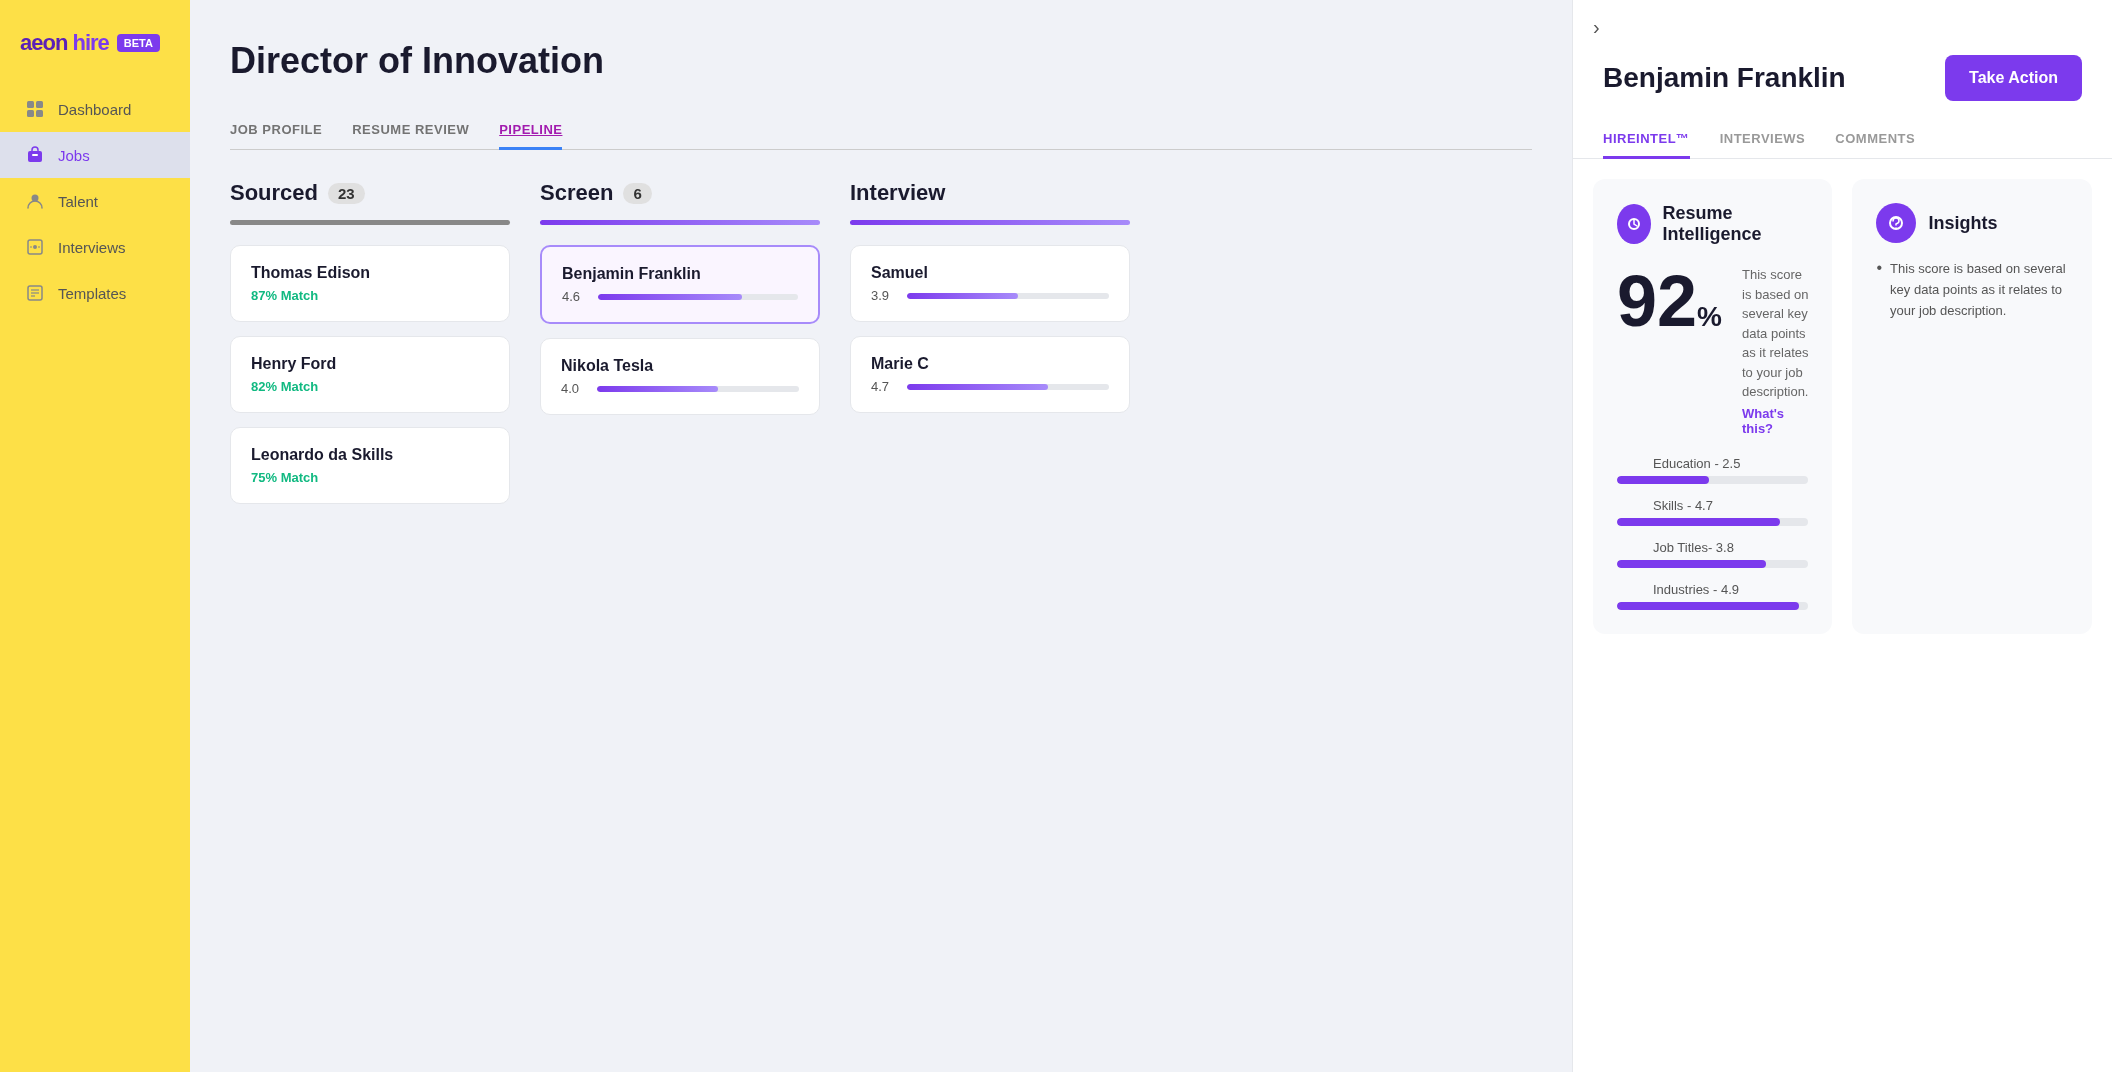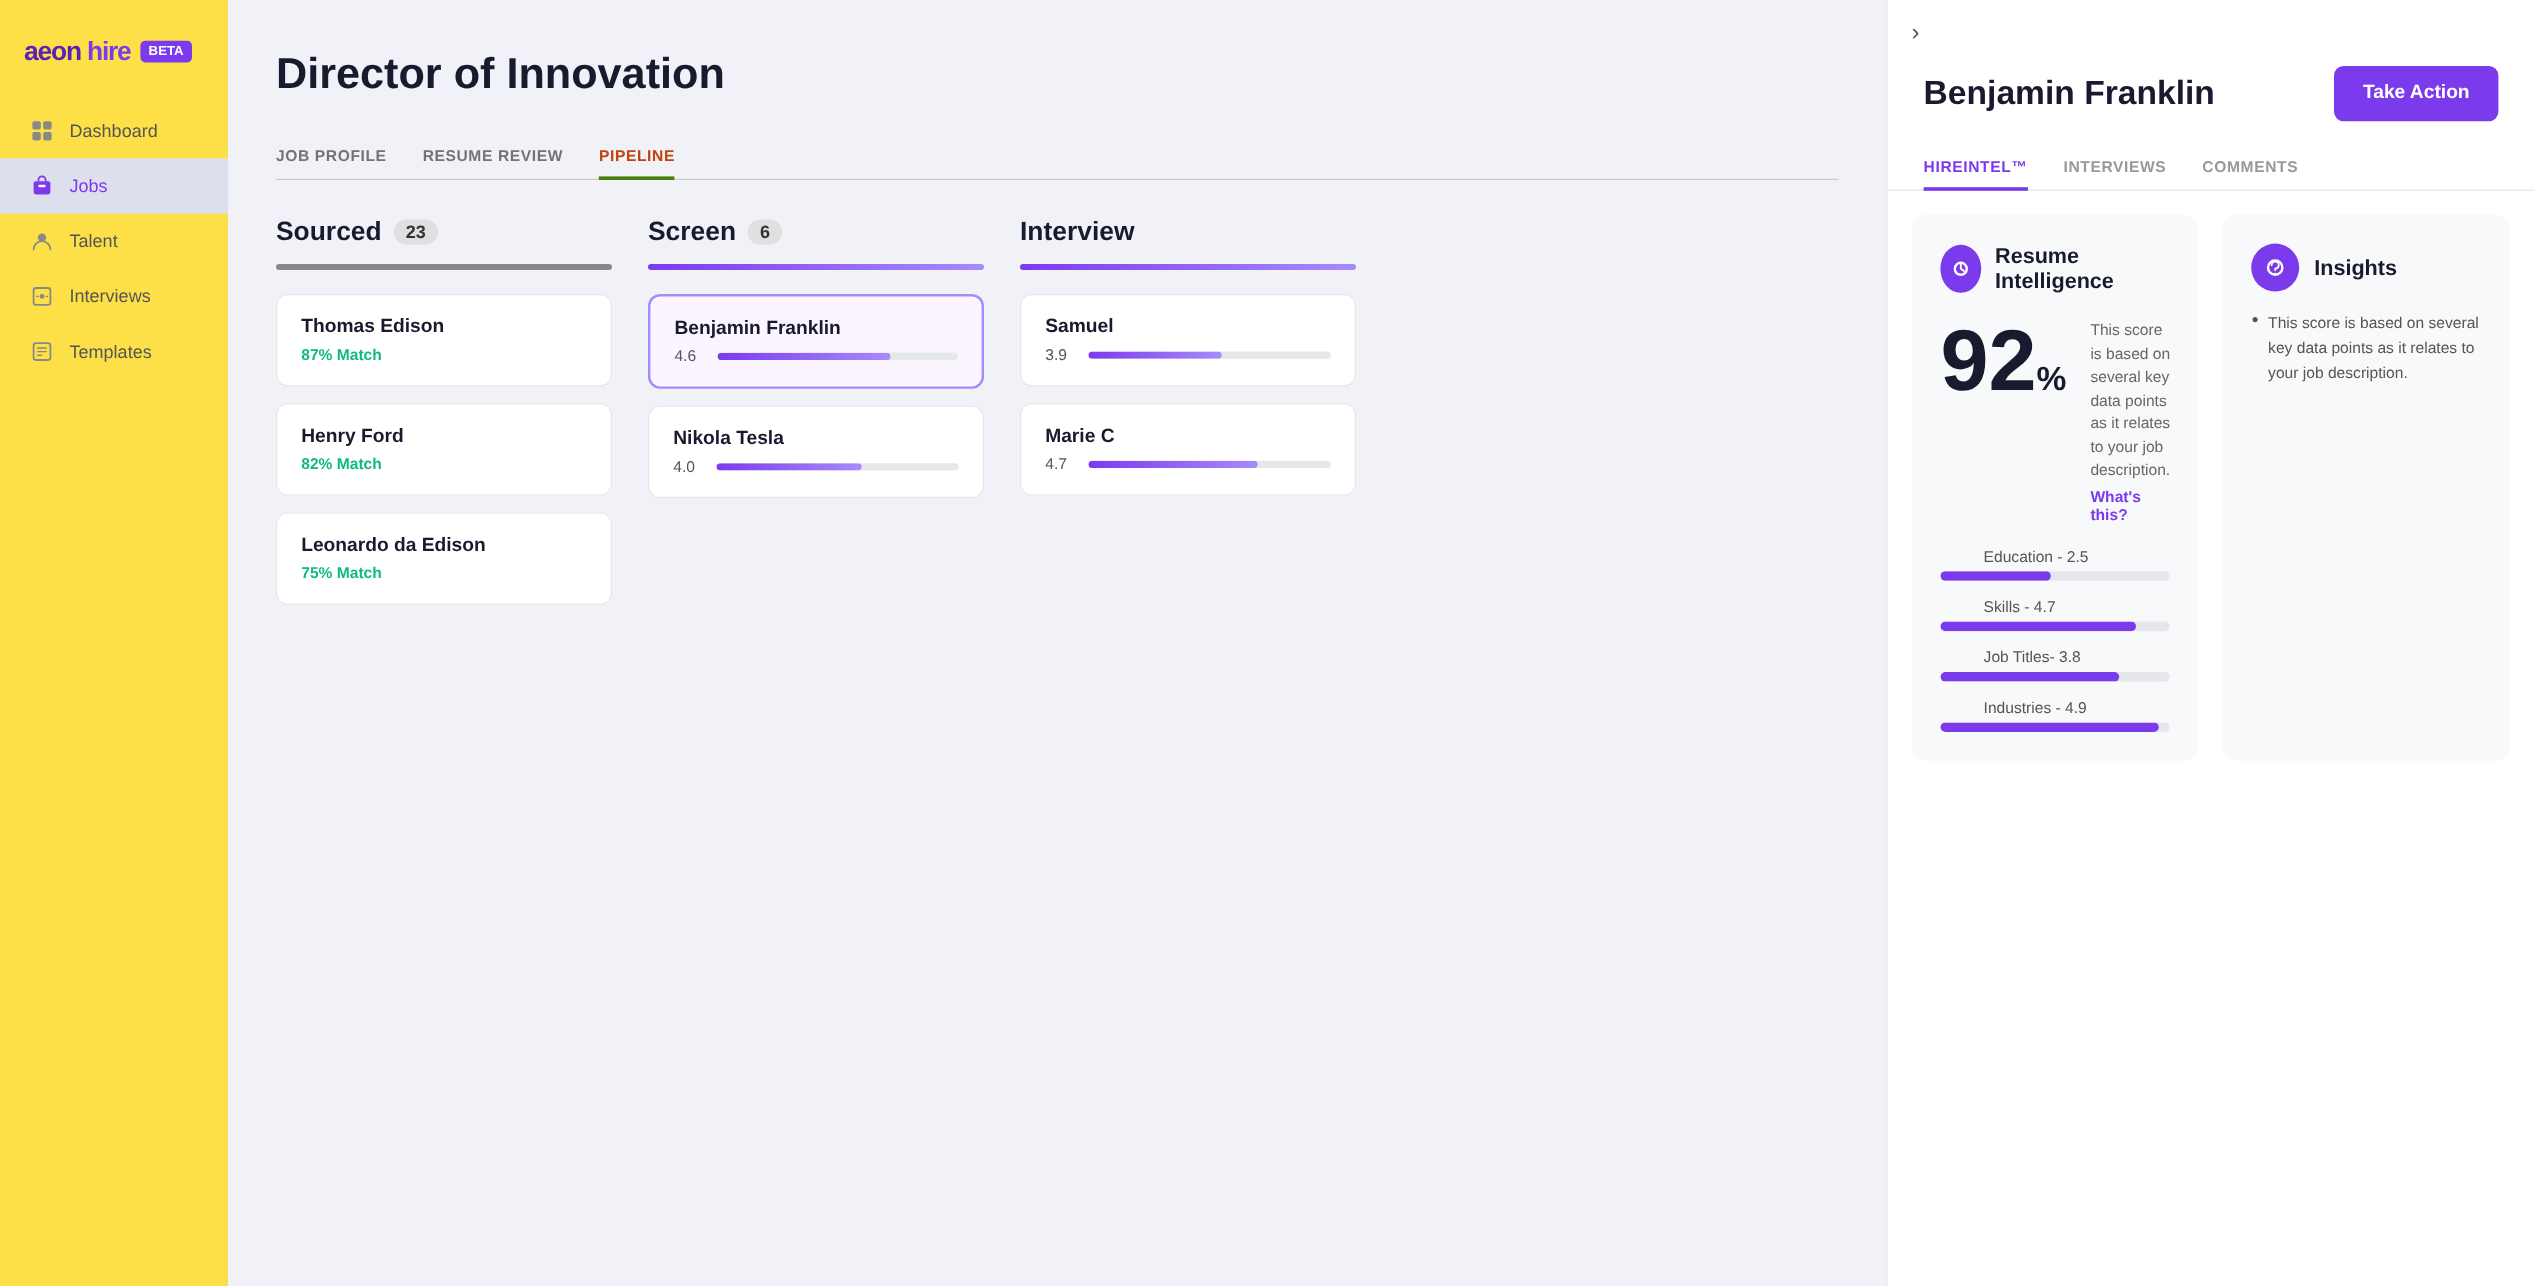--- a/index.html
+++ b/index.html
@@ -79,21 +79,21 @@
     .tab {
       padding: 10px 0;
       font-size: 13px;
       font-weight: 600;
       color: #737373;
       letter-spacing: 0.5px;
       cursor: pointer;
       border-bottom: 3px solid transparent;
       margin-bottom: -1px;
     }
-    .tab.active { color: #c2410c; border-bottom: 3px solid #4d7c0f; }
+    .tab.active { color: #a21caf; border-bottom: 3px solid #3b82f6; text-decoration: underline; }
 
     
     .pipeline {
       display: flex;
       gap: 30px;
       overflow-x: auto;
     }
     .pipeline-col {
       min-width: 280px;
       max-width: 320px;
@@ -439,21 +439,21 @@
 
       <div class="candidate-card">
         <div class="candidate-name">Thomas Edison</div>
         <div class="match-text">87% Match</div>
       </div>
       <div class="candidate-card">
         <div class="candidate-name">Henry Ford</div>
         <div class="match-text">82% Match</div>
       </div>
       <div class="candidate-card">
-        <div class="candidate-name">Leonardo da Edison</div>
+        <div class="candidate-name">Leonardo da Skills</div>
         <div class="match-text">75% Match</div>
       </div>
     </div>
 
     <div class="pipeline-col">
       <div class="col-header">
         <span class="col-title">Screen</span>
         <span class="col-count">6</span>
       </div>
       <div class="col-bar purple"></div>

